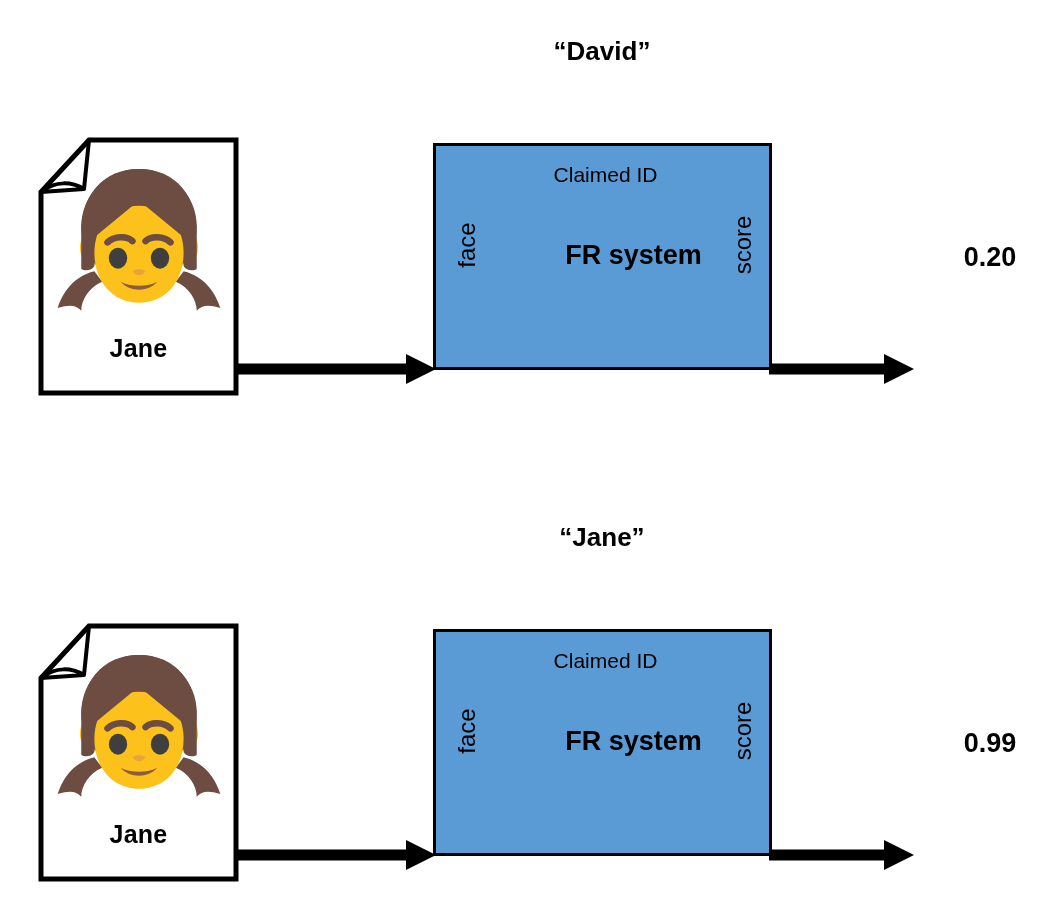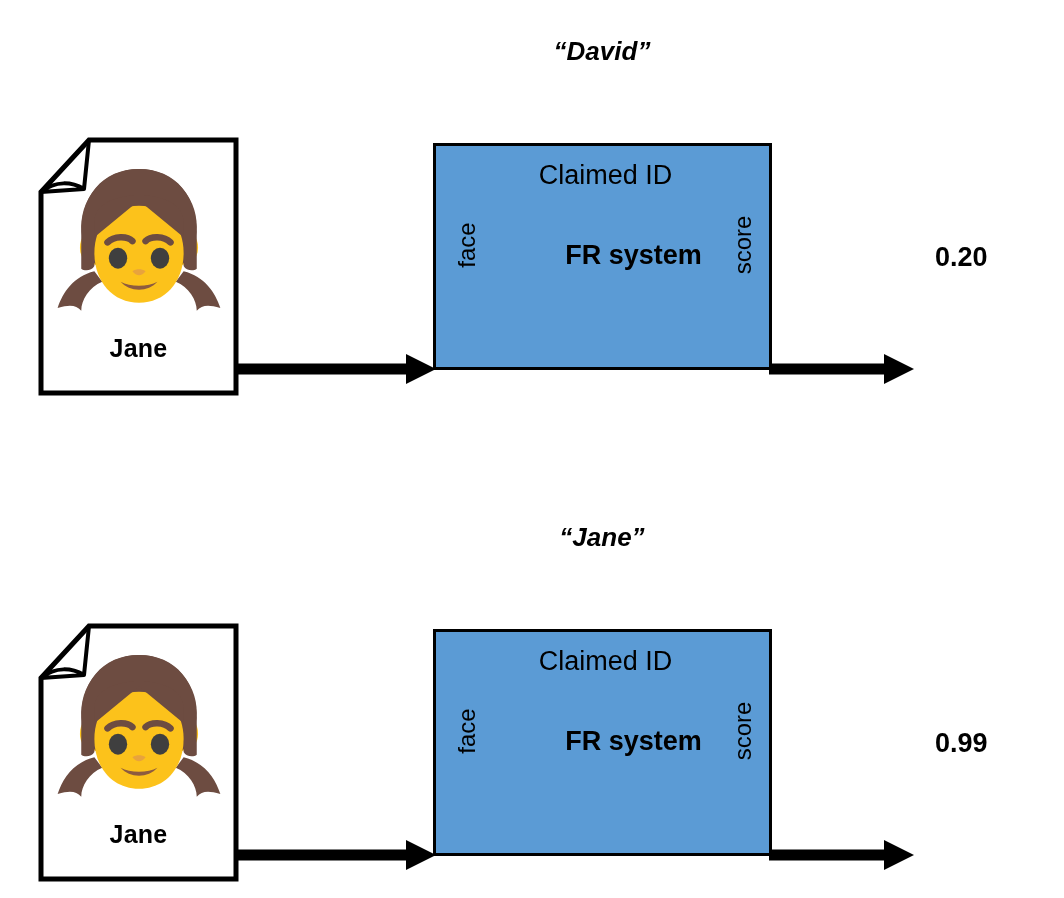--- a/index.html
+++ b/index.html
@@ -74,21 +74,21 @@
     background: #5B9BD5;
     border: 3px solid #000000;
     box-sizing: border-box;
   }
   .fr-title {
     position: absolute;
     left: 0;
     top: 13px;
     width: 339px;
     text-align: center;
-    font-size: 27px;
+    font-size: 21px;
     font-weight: normal;
     color: #000000;
     line-height: 32px;
   }
   .fr-label {
     position: absolute;
     left: 0;
     top: 93px;
     width: 339px;
     text-align: center;
@@ -130,29 +130,28 @@
   
   .claim-text {
     position: absolute;
     left: 472px;
     top: -78px;
     width: 260px;
     text-align: center;
     font-size: 26px;
     font-weight: bold;
     line-height: 32px;
-    font-style: italic;
   }
   
   .score-value {
     position: absolute;
     left: 935px;
     top: 128px;
     width: 110px;
-    text-align: left;
+    text-align: center;
     font-size: 27px;
     font-weight: bold;
     line-height: 32px;
   }
 </style>
 </head>
 <body>
 
 <div id="diagram">
 

